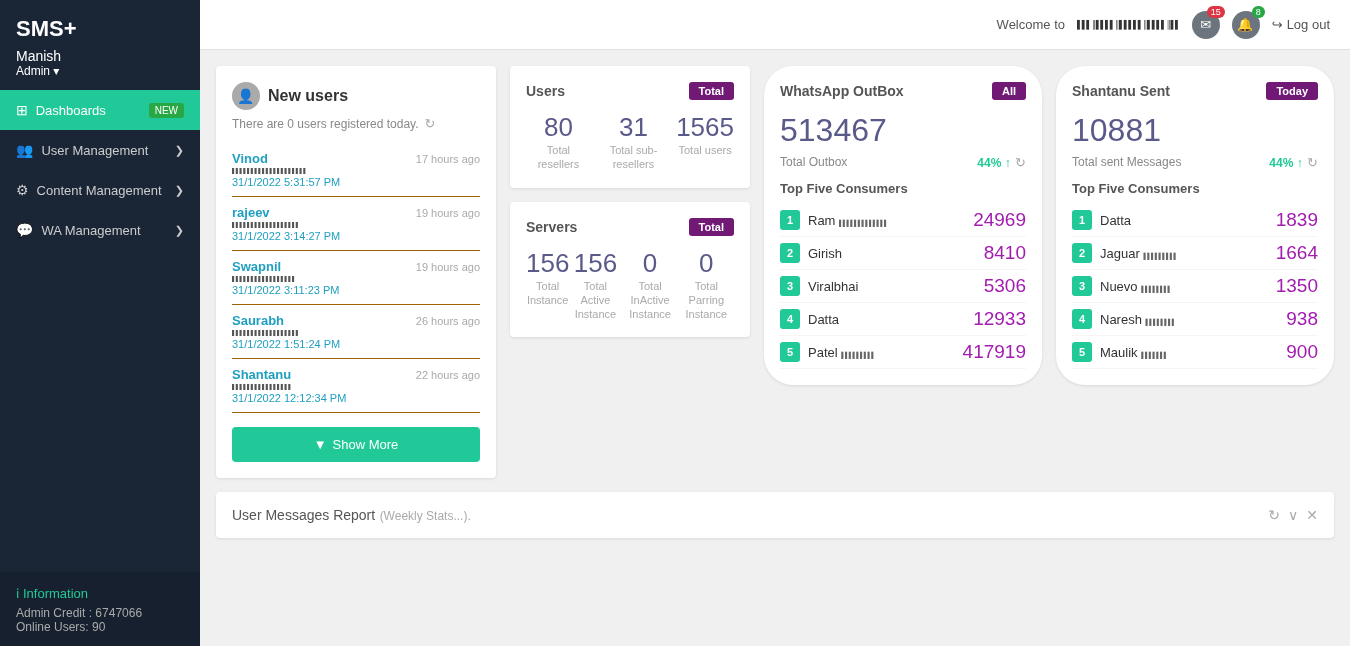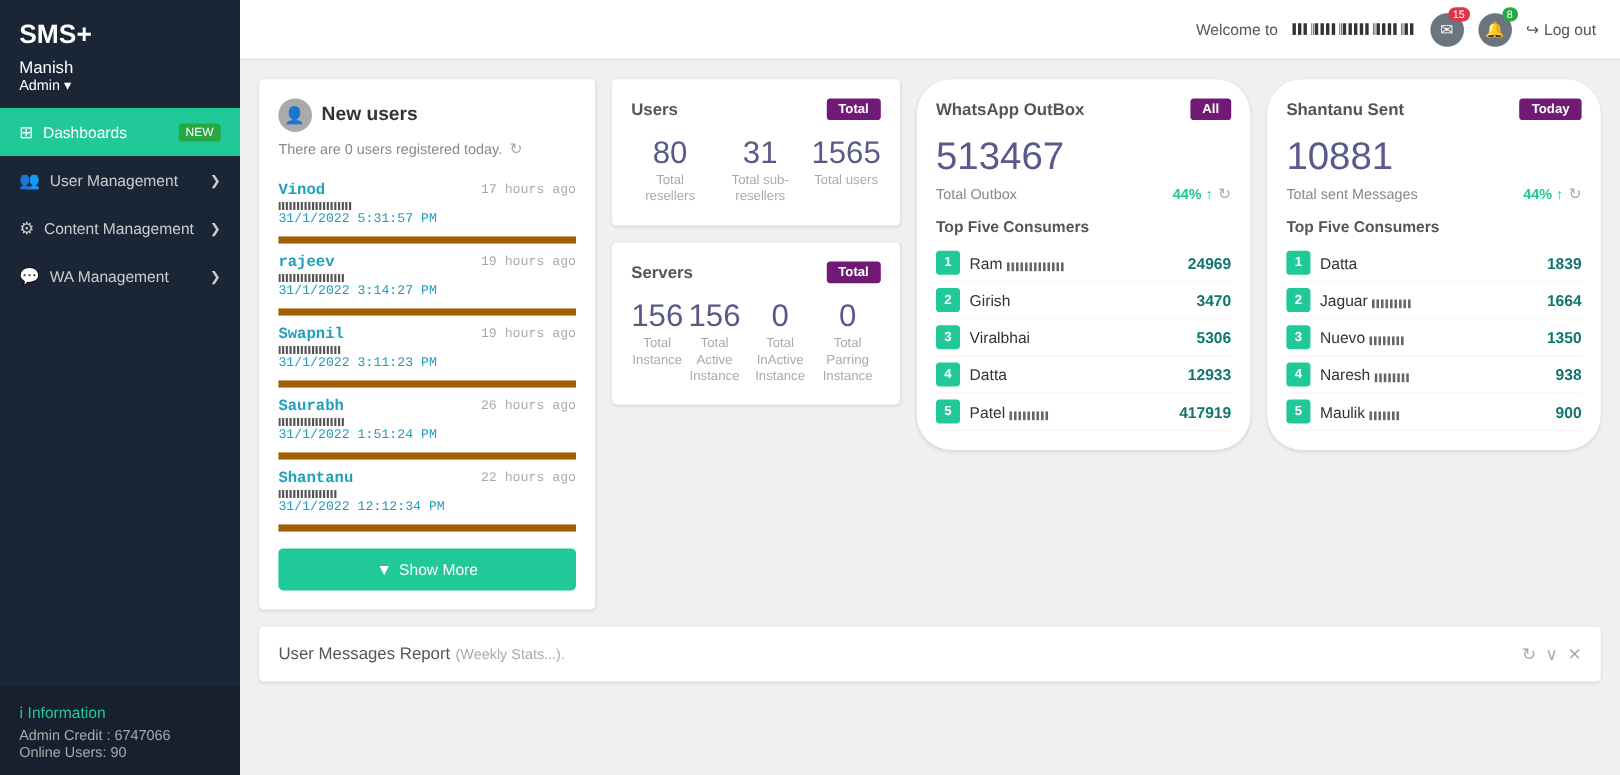--- a/index.html
+++ b/index.html
@@ -135,23 +135,22 @@
       display: flex;
       align-items: center;
       gap: 8px;
       margin-bottom: 6px;
     }
     .card-title { font-size: 16px; font-weight: 600; color: #333; }
     .card-subtitle { font-size: 12px; color: #888; margin-bottom: 12px; display: flex; align-items: center; gap: 6px; }
     .refresh-icon { color: #aaa; cursor: pointer; font-size: 13px; }
 
     .user-item {
-      border-bottom: 6px solid #a16207;
+      border-bottom: 1px solid #a16207;
       padding: 8px 0;
-      font-family: Liberation Mono, monospace;
     }
     .user-item-header { display: flex; justify-content: space-between; align-items: center; }
     .user-name { font-size: 13px; color: #20a0c0; font-weight: 600; cursor: pointer; }
     .user-time { font-size: 11px; color: #aaa; }
     .user-barcode { font-size: 6px; letter-spacing: -0.5px; color: #555; margin: 2px 0; overflow: hidden; white-space: nowrap; }
     .user-date { font-size: 11px; color: #20a0c0; }
 
     .show-more-btn {
       width: 100%;
       background: #20c997;
@@ -225,21 +224,21 @@
       border-radius: 3px;
       background: #20c997;
       color: #fff;
       font-size: 11px;
       display: flex; align-items: center; justify-content: center;
       font-weight: bold;
       flex-shrink: 0;
     }
     .consumer-name { font-size: 13px; color: #333; flex: 1; }
     .consumer-barcode { font-size: 6px; color: #666; letter-spacing: -0.5px; }
-    .consumer-count { font-size: 13px; color: #0f766e; font-weight: 700; margin-left: auto; }
+    .consumer-count { font-size: 19px; color: #a21caf; font-weight: 400; margin-left: auto; }
 
     
     .report-card {
       background: #fff;
       border-radius: 4px;
       box-shadow: 0 1px 3px rgba(0,0,0,0.1);
       padding: 14px 16px;
     }
     .report-header {
       display: flex;
@@ -453,21 +452,21 @@
         <div class="wa-section-title">Top Five Consumers</div>
         <div id="outbox-list">
             <div class="consumer-item">
     <span class="consumer-rank">1</span>
     <span class="consumer-name">Ram <span class="consumer-barcode">▌▌▌▌▌▌▌▌▌▌▌▌▌</span></span>
     <span class="consumer-count">24969</span>
   </div>
             <div class="consumer-item">
     <span class="consumer-rank">2</span>
     <span class="consumer-name">Girish <span class="consumer-barcode"></span></span>
-    <span class="consumer-count">3470</span>
+    <span class="consumer-count">8410</span>
   </div>
             <div class="consumer-item">
     <span class="consumer-rank">3</span>
     <span class="consumer-name">Viralbhai <span class="consumer-barcode"></span></span>
     <span class="consumer-count">5306</span>
   </div>
             <div class="consumer-item">
     <span class="consumer-rank">4</span>
     <span class="consumer-name">Datta <span class="consumer-barcode"></span></span>
     <span class="consumer-count">12933</span>

